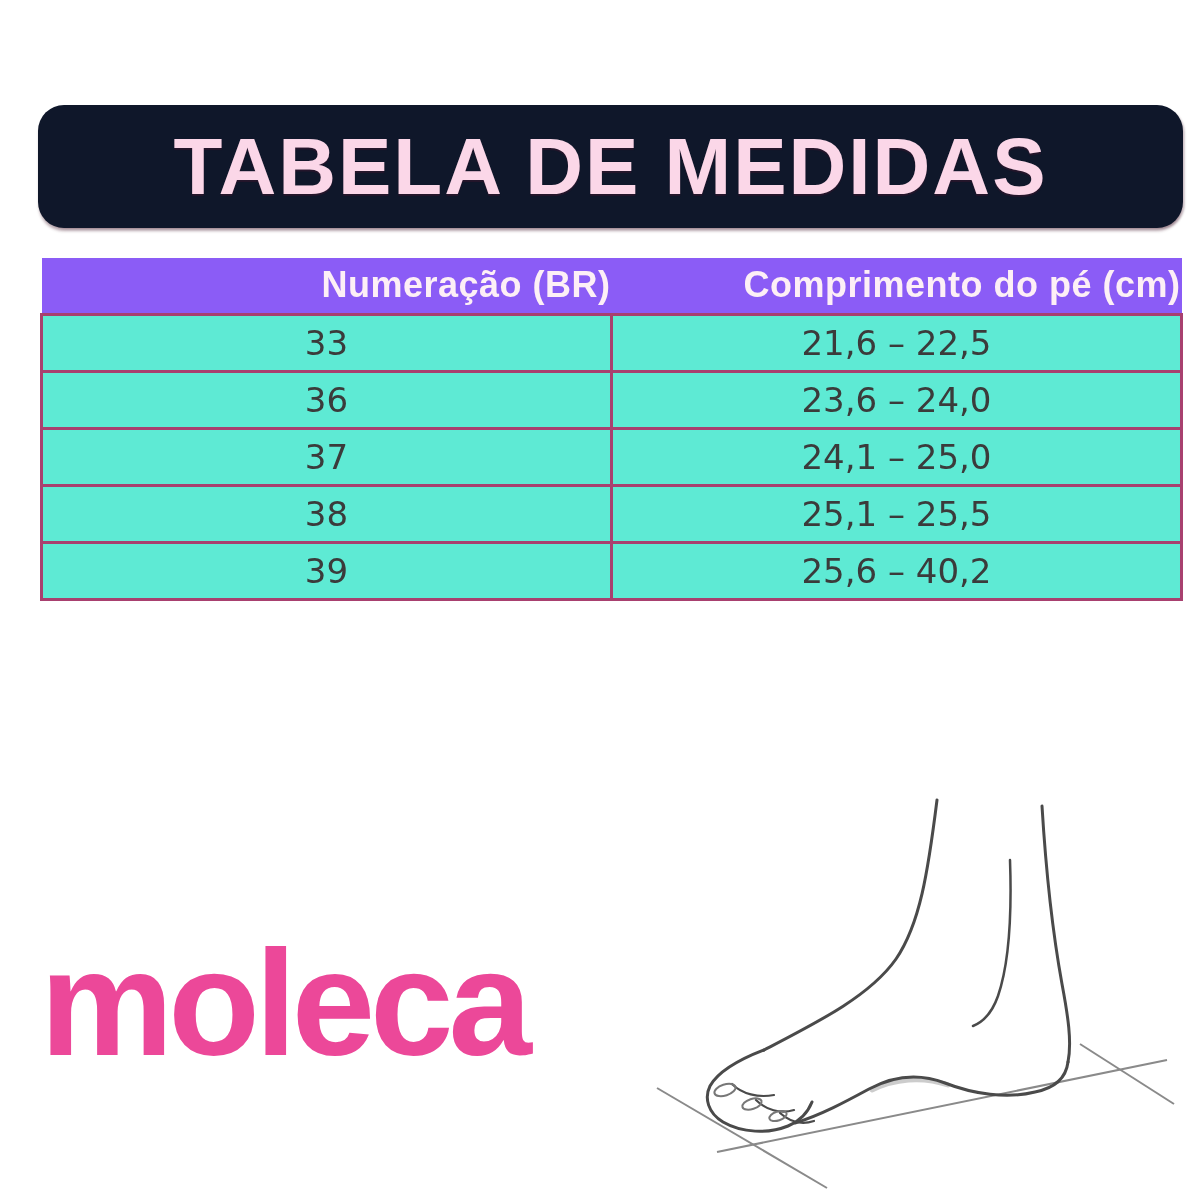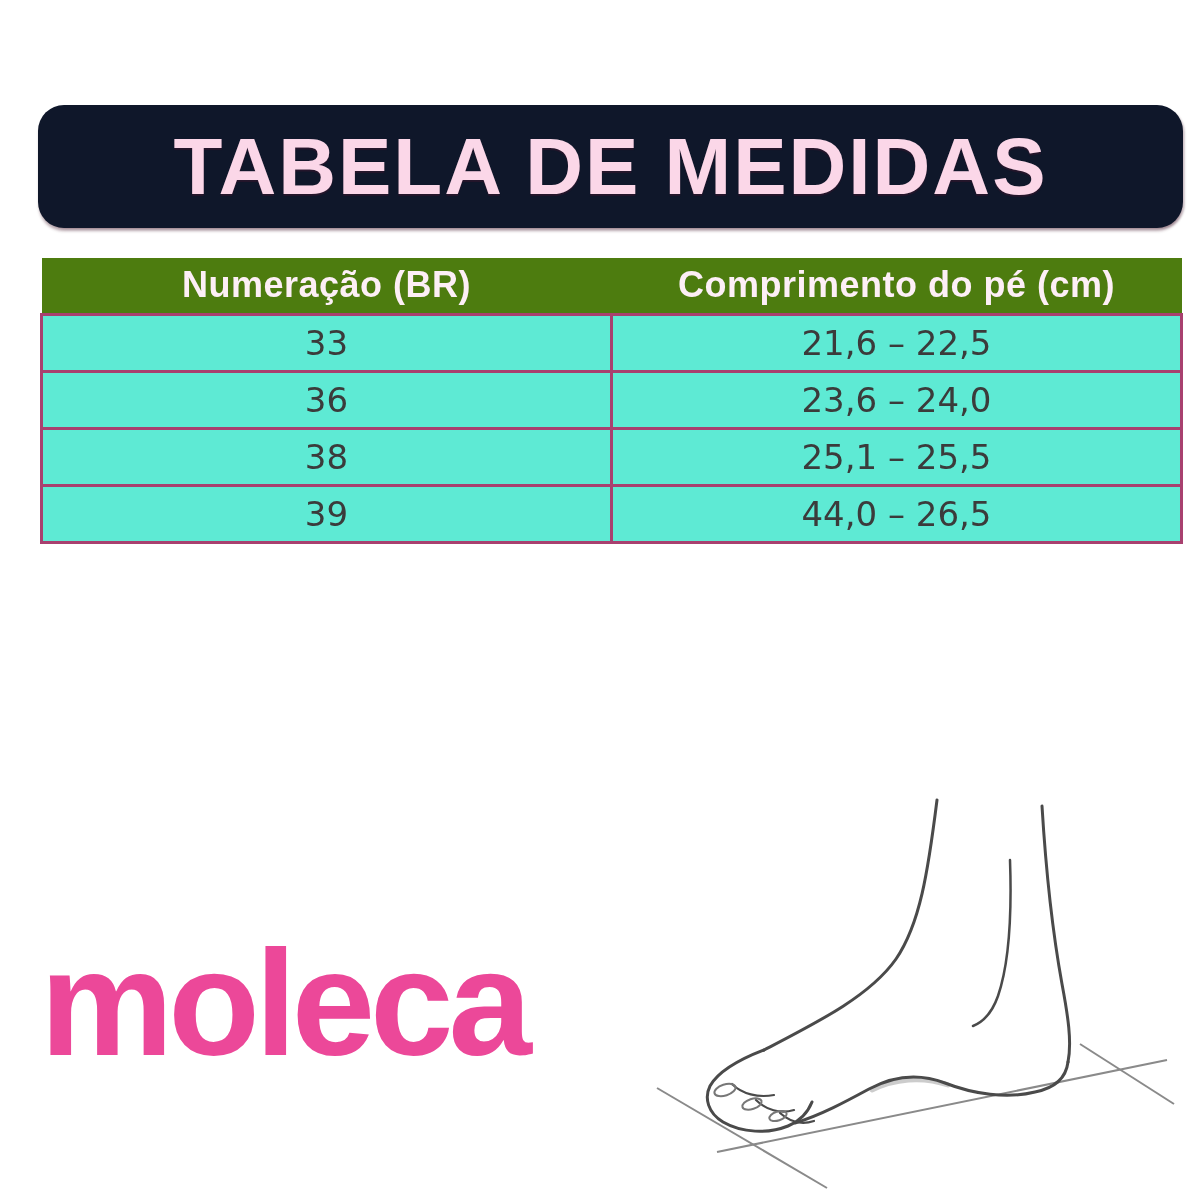--- a/index.html
+++ b/index.html
@@ -36,28 +36,28 @@
     position: absolute;
     left: 40px; top: 258px;
     width: 1143px;
   }
   table.size-table {
     width: 100%;
     border-collapse: collapse;
     table-layout: fixed;
   }
   table.size-table th {
-    background: #4d7c0f;
+    background: #8b5cf6;
     color: #fdeff6;
     font-size: 36px;
     font-weight: bold;
     height: 56px;
     border: none;
     border-bottom: 3px solid #a8406f;
-    text-align: center;
+    text-align: right;
     vertical-align: middle;
     letter-spacing: 0.5px;
   }
   table.size-table td {
     background: #5eead4;
     color: #3b3b3b;
     font-family: "DejaVu Sans", sans-serif;
     font-size: 34px;
     height: 57px;
     border: 3px solid #a8406f;
@@ -106,26 +106,30 @@
     <tbody>
       <tr>
         <td>33</td>
         <td>21,6 – 22,5</td>
       </tr>
       <tr>
         <td>36</td>
         <td>23,6 – 24,0</td>
       </tr>
       <tr>
+        <td>37</td>
+        <td>24,1 – 25,0</td>
+      </tr>
+      <tr>
         <td>38</td>
         <td>25,1 – 25,5</td>
       </tr>
       <tr>
         <td>39</td>
-        <td>44,0 – 26,5</td>
+        <td>25,6 – 40,2</td>
       </tr>
     </tbody>
   </table>
 </div>
 
 <div class="logo">moleca</div>
 
 <div class="foot-illustration">
   <svg viewBox="0 0 570 405" width="570" height="405" xmlns="http://www.w3.org/2000/svg">
 

